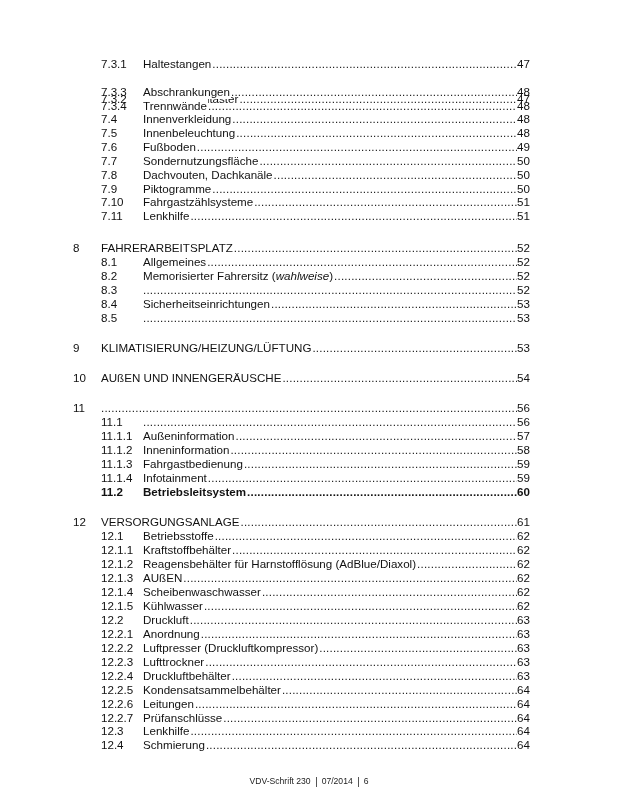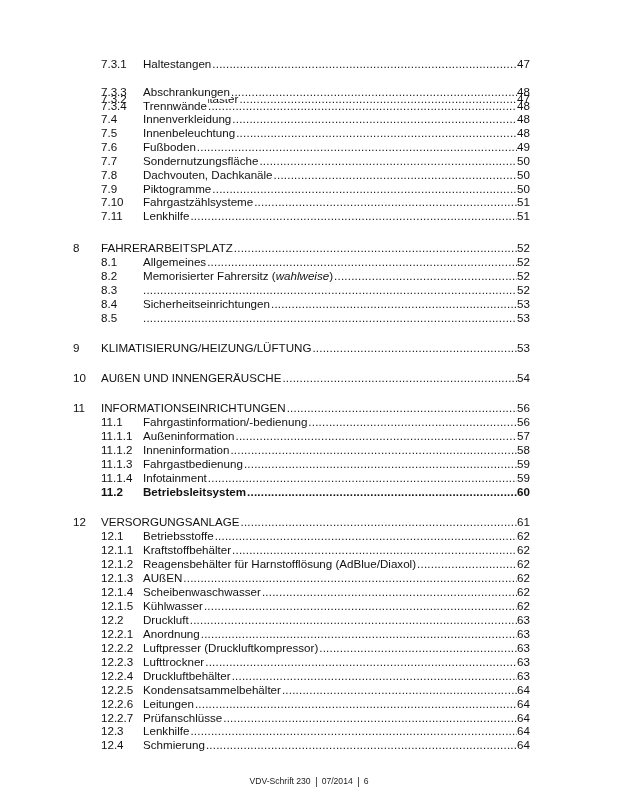--- a/index.html
+++ b/index.html
@@ -252,29 +252,27 @@
       <span class="num">10</span>
       <span class="entry">
         <span class="title">AUßEN UND INNENGERÄUSCHE</span>
         <span class="leader"></span>
         <span class="page">54</span>
       </span>
     </div>
     <div class="row chap" style="top: 401px;">
       <span class="num">11</span>
       <span class="entry">
-        <span class="title">INFORMATIONSEINRICHTUNGEN</span>
         <span class="leader"></span>
         <span class="page">56</span>
       </span>
     </div>
     <div class="row sub" style="top: 415px;">
       <span class="num">11.1</span>
       <span class="entry">
-        <span class="title">Fahrgastinformation/-bedienung</span>
         <span class="leader"></span>
         <span class="page">56</span>
       </span>
     </div>
     <div class="row sub" style="top: 429px;">
       <span class="num">11.1.1</span>
       <span class="entry">
         <span class="title">Außeninformation</span>
         <span class="leader"></span>
         <span class="page">57</span>

